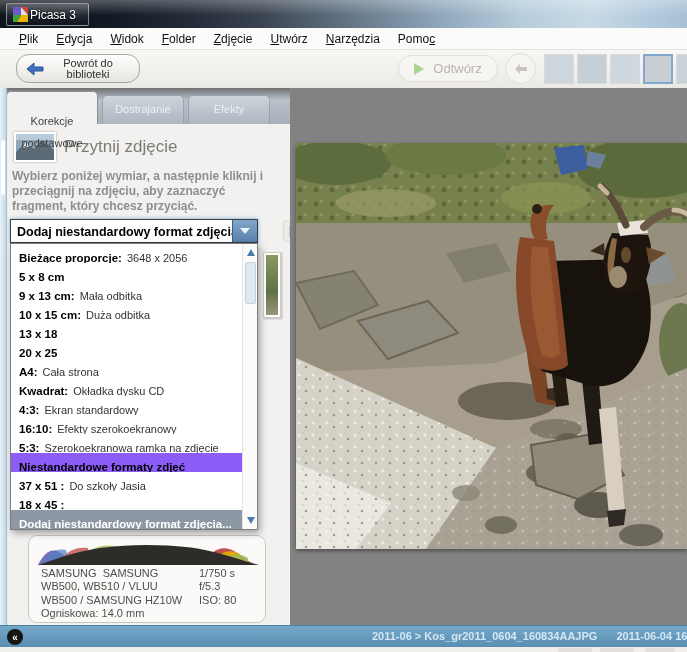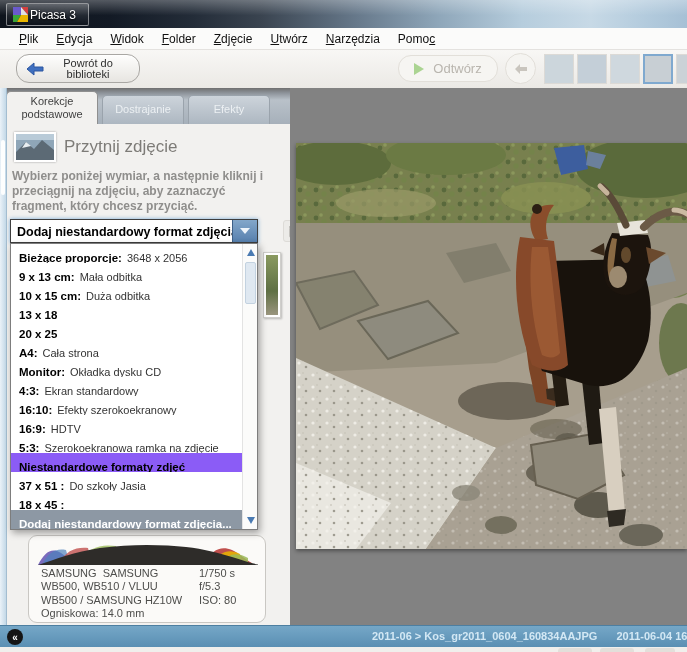--- a/index.html
+++ b/index.html
@@ -41,21 +41,21 @@
   
   .main { position:absolute; left:0; top:88px; width:687px; height:537px; }
   .left-col { position:absolute; left:0; top:0; width:290px; height:537px; background:#f2f1ef; }
   .right-col { position:absolute; left:290px; top:0; width:397px; height:537px; background:#828282; }
 
   
   .tabstrip { position:relative; width:290px; height:36px;
     background:linear-gradient(180deg,#6f6f6f 0,#8d939a 5px,#b9c1c9 12px,#a6b0ba 36px); }
   .tab { position:absolute; border-radius:5px 5px 0 0; text-align:center; }
   .tab.active { left:6px; top:3px; width:92px; height:33px; background:#f2f1ef; border:1px solid #8f8f8f; border-bottom:none;
-    font-size:11px; color:#3f3f3f; line-height:13px; padding-top:3px; z-index:2; }
+    font-size:11px; color:#3f3f3f; line-height:22px; padding-top:18px; z-index:2; }
   .tab.ghost { top:7px; width:82px; height:29px; background:linear-gradient(180deg,#cdd4db,#adb7c1);
     border:1px solid #9aa3ac; border-bottom:none; font-size:11px; color:#ecf0f3; padding-top:7px; }
   .tab.t2 { left:102px; } .tab.t3 { left:188px; }
 
   
   .panel { position:absolute; left:0; top:36px; width:290px; height:501px; background:#f2f1ef; }
   .crop-head { position:absolute; left:14px; top:8px; display:flex; align-items:center; gap:8px; }
   .crop-title { font-size:17px; color:#7d7b77; }
   .crop-icon { width:42px; height:30px; border:2px solid #fff; box-shadow:0 0 2px #999; }
   .instructions { position:absolute; left:12px; top:45px; width:266px; font-size:12px; font-weight:bold;
@@ -217,54 +217,54 @@
           </div>
 
         <div class="dropdown">
           <div id="ddrows" style="display:flex;flex-direction:column;height:100%;">
 
           <div class="dd-row item">
               <span class="b">Bieżące proporcje:</span>
                 <span class="r">3648 x 2056</span>
             </div>
               <div class="dd-row item">
+              <span class="b">5 x 8 cm</span>
+                <span class="r"></span>
+            </div>
+              <div class="dd-row item">
               <span class="b">9 x 13 cm:</span>
                 <span class="r">Mała odbitka</span>
             </div>
               <div class="dd-row item">
               <span class="b">10 x 15 cm:</span>
                 <span class="r">Duża odbitka</span>
             </div>
               <div class="dd-row item">
               <span class="b">13 x 18</span>
                 <span class="r"></span>
             </div>
               <div class="dd-row item">
               <span class="b">20 x 25</span>
                 <span class="r"></span>
             </div>
               <div class="dd-row item">
               <span class="b">A4:</span>
                 <span class="r">Cała strona</span>
             </div>
               <div class="dd-row item">
-              <span class="b">Monitor:</span>
+              <span class="b">Kwadrat:</span>
                 <span class="r">Okładka dysku CD</span>
             </div>
               <div class="dd-row item">
               <span class="b">4:3:</span>
                 <span class="r">Ekran standardowy</span>
             </div>
               <div class="dd-row item">
               <span class="b">16:10:</span>
                 <span class="r">Efekty szerokoekranowy</span>
-            </div>
-              <div class="dd-row item">
-              <span class="b">16:9:</span>
-                <span class="r">HDTV</span>
             </div>
               <div class="dd-row item">
               <span class="b">5:3:</span>
                 <span class="r">Szerokoekranowa ramka na zdjęcie</span>
             </div>
               <div class="dd-row header">
               <span class="b">Niestandardowe formaty zdjęć</span>
                 <span class="r"></span>
             </div>
               <div class="dd-row item">

